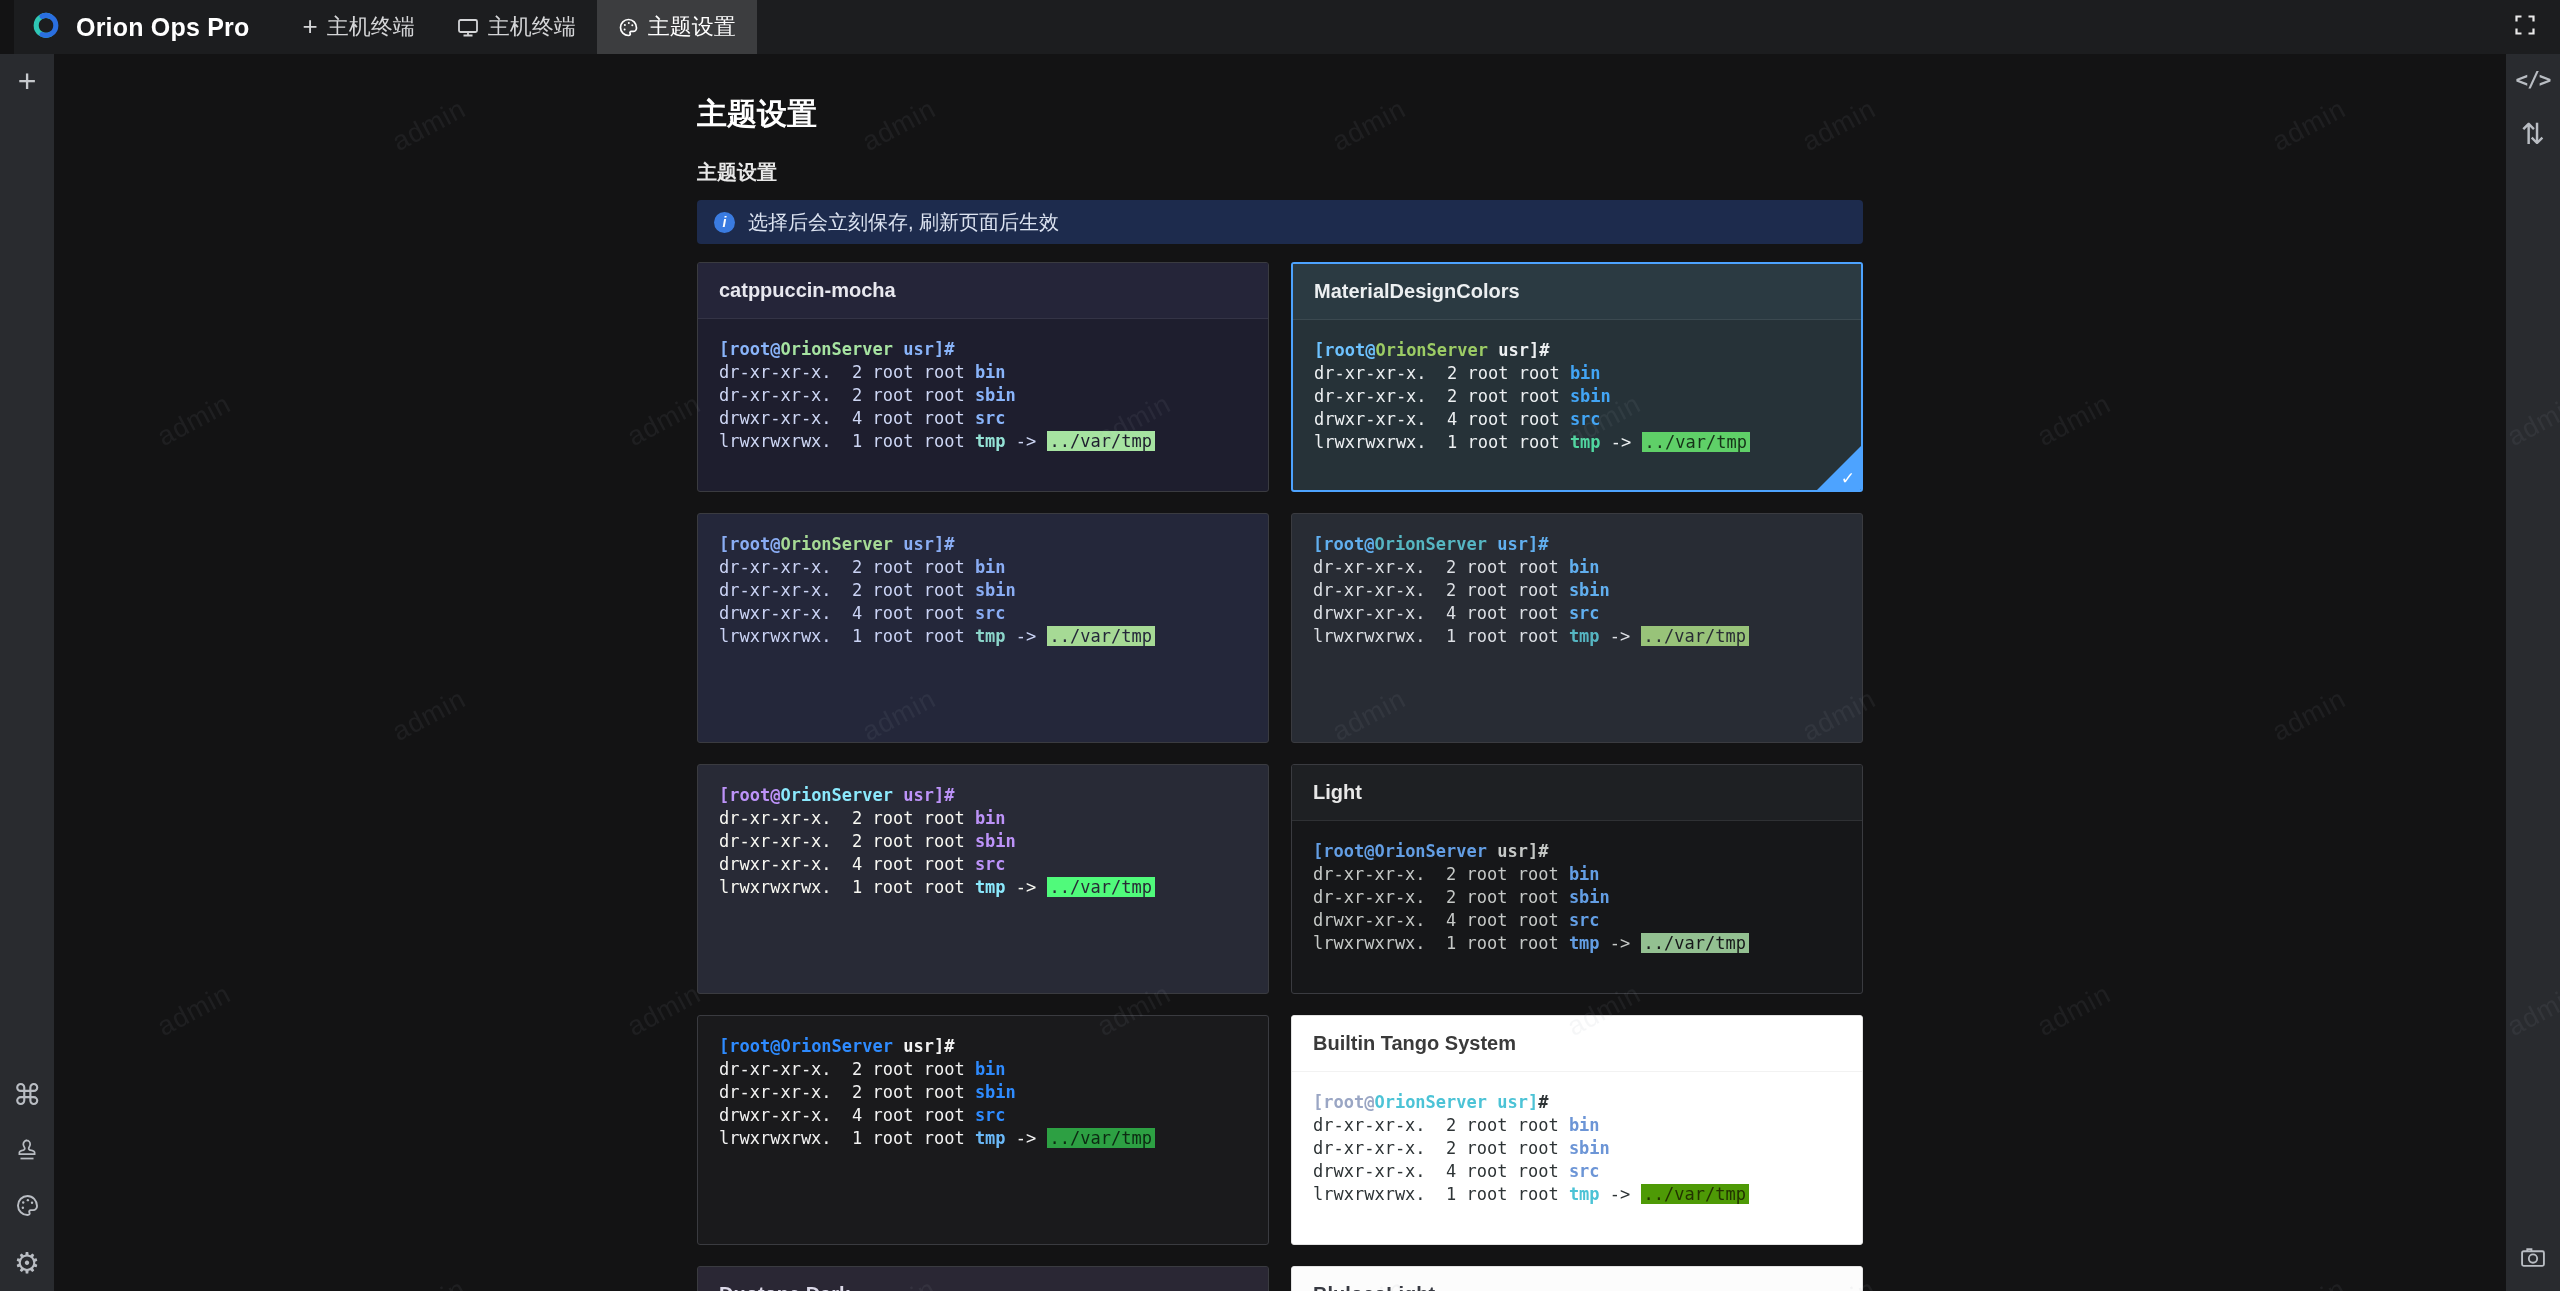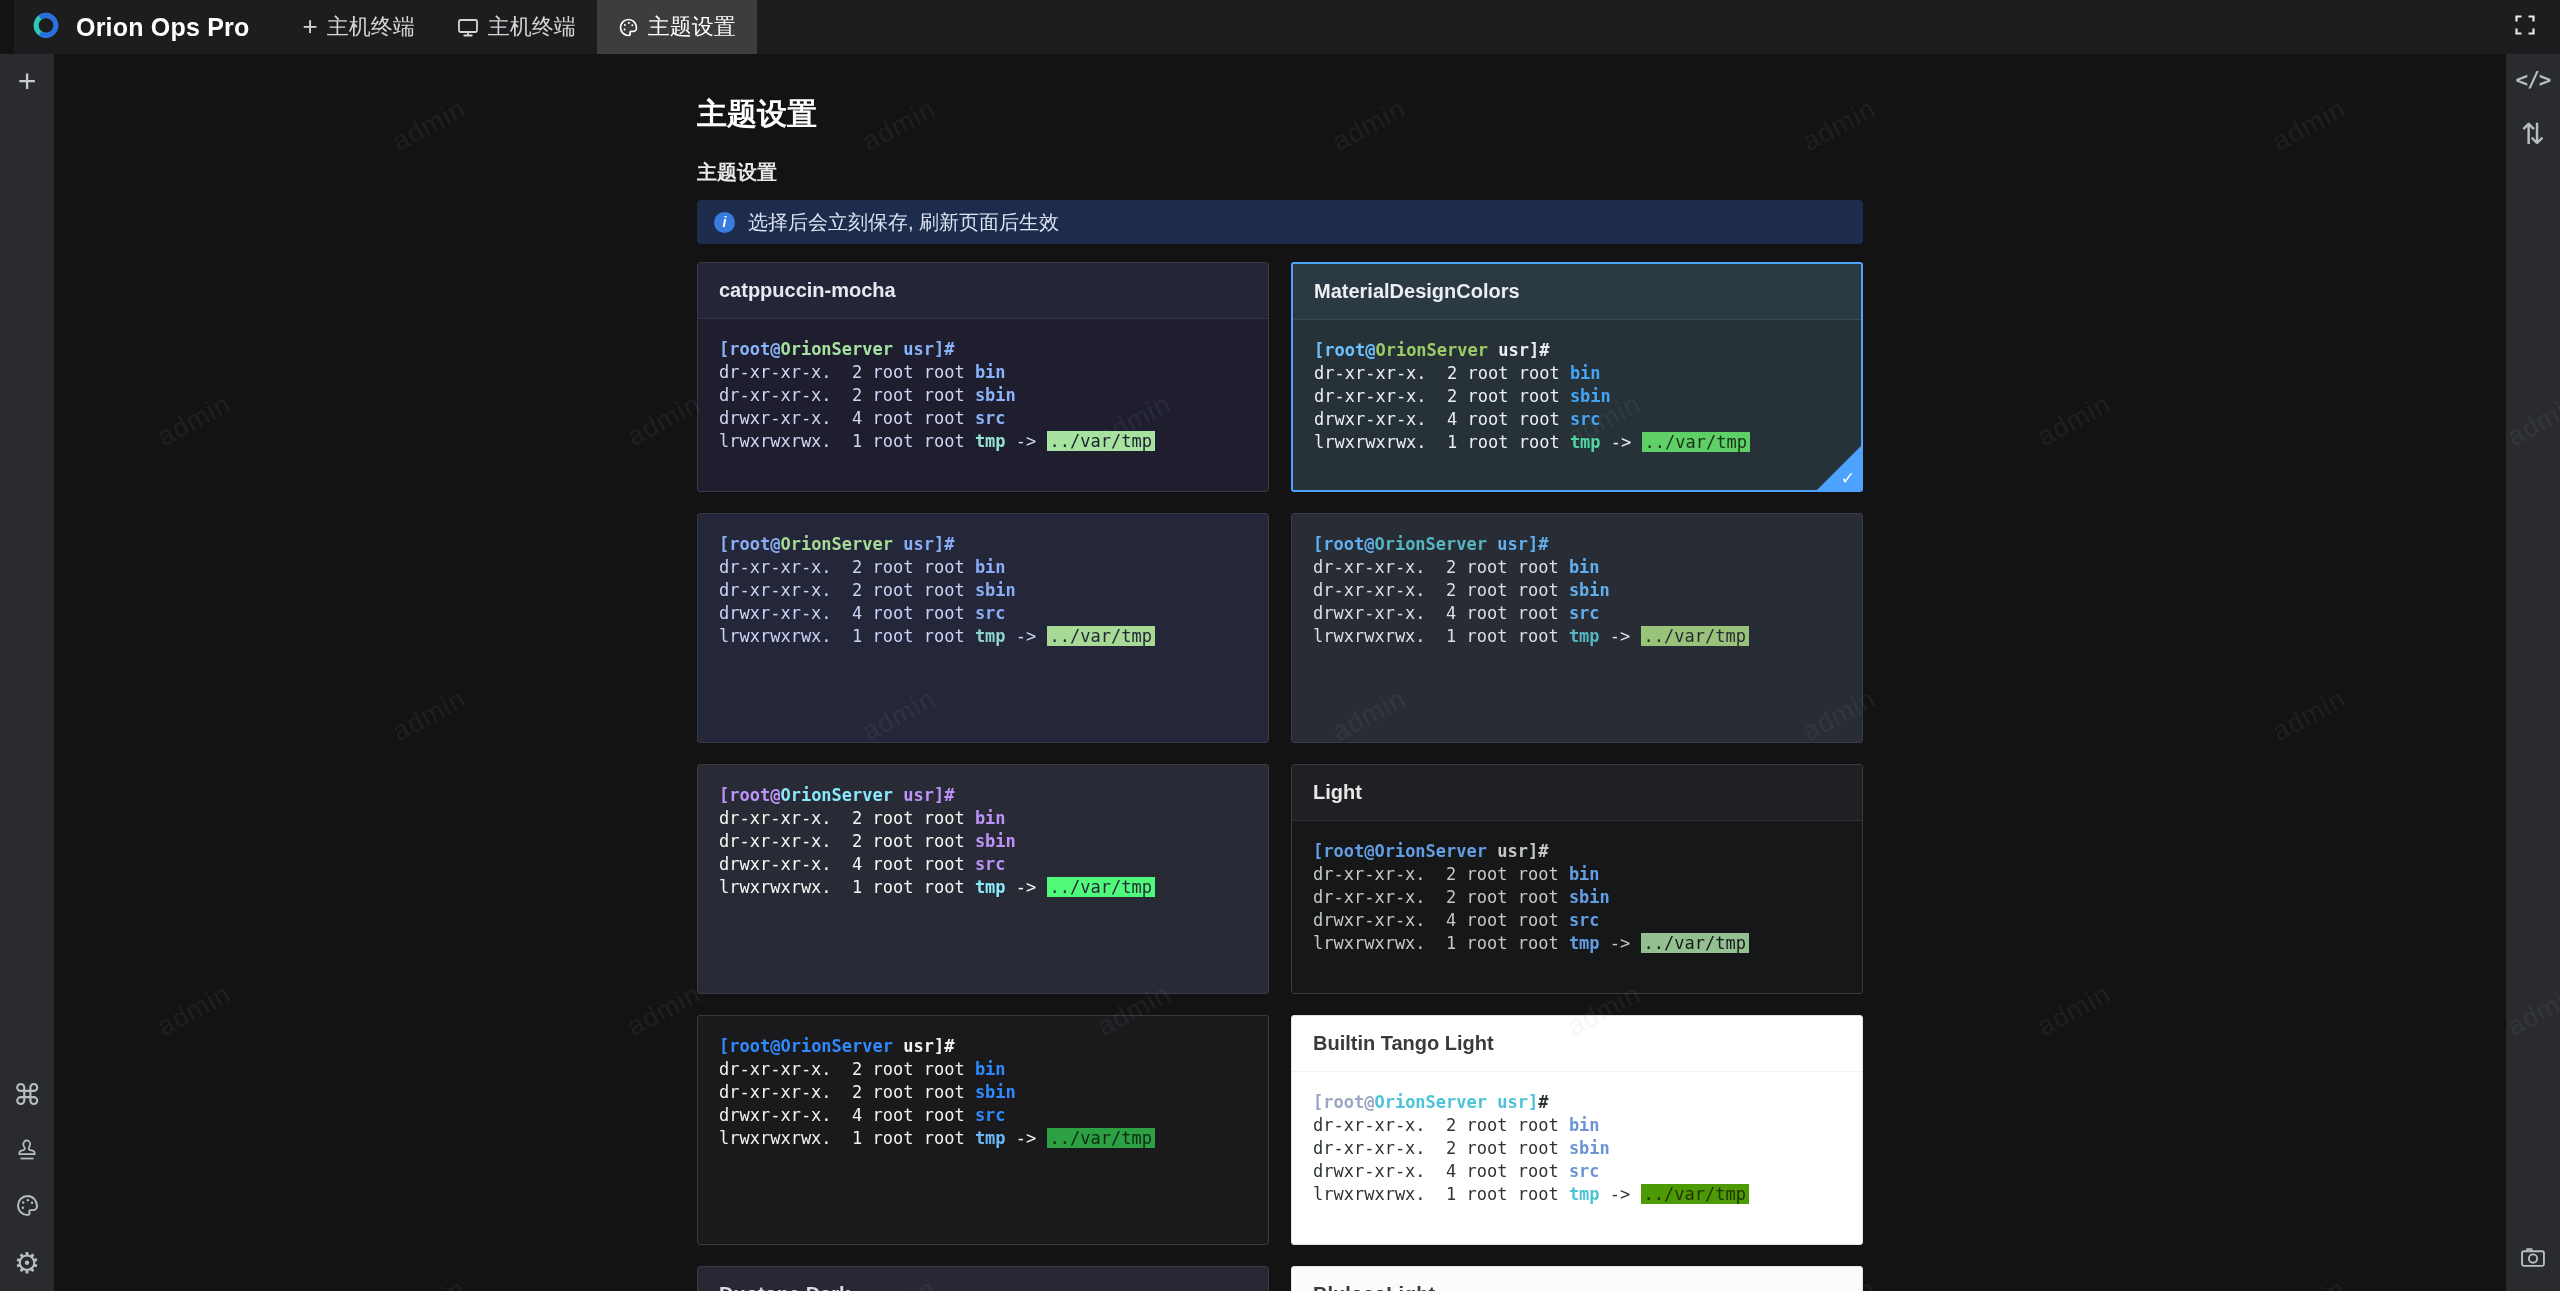--- a/index.html
+++ b/index.html
@@ -194,21 +194,21 @@
         <div class="card" style="--body: #161719; --header: #1e2023; --divider: rgba(255,255,255,0.08); --cardBorder: #3a3b40; --title: #e8e8e8; --base: #c5c8c6;">
     <div class="card-header">Light</div>
     <div class="card-term"><div><span class="b" style="color: rgb(99, 158, 228);">[root@</span><span class="b" style="color: rgb(99, 158, 228);">OrionServer</span><span class="b" style="color: rgb(197, 200, 198);"> usr]</span><span class="b" style="color: rgb(197, 200, 198);">#</span></div><div><span>dr-xr-xr-x.  2 root root </span><span class="b" style="color: rgb(99, 158, 228);">bin</span></div><div><span>dr-xr-xr-x.  2 root root </span><span class="b" style="color: rgb(99, 158, 228);">sbin</span></div><div><span>drwxr-xr-x.  4 root root </span><span class="b" style="color: rgb(99, 158, 228);">src</span></div><div><span>lrwxrwxrwx.  1 root root </span><span class="b" style="color: rgb(99, 158, 228);">tmp</span><span> -&gt; </span><span class="link" style="color: rgb(22, 23, 25); background: rgb(147, 192, 145);">../var/tmp</span></div></div>
 
   </div>
         <div class="card" style="--body: #1a1a1c; --header: #212123; --divider: rgba(255,255,255,0.08); --cardBorder: #3a3b40; --title: #ececec; --base: #f2f2f2;">
     <div class="card-term"><div><span class="b" style="color: rgb(46, 139, 255);">[root@</span><span class="b" style="color: rgb(46, 139, 255);">OrionServer</span><span class="b" style="color: rgb(242, 242, 242);"> usr]</span><span class="b" style="color: rgb(242, 242, 242);">#</span></div><div><span>dr-xr-xr-x.  2 root root </span><span class="b" style="color: rgb(46, 139, 255);">bin</span></div><div><span>dr-xr-xr-x.  2 root root </span><span class="b" style="color: rgb(46, 139, 255);">sbin</span></div><div><span>drwxr-xr-x.  4 root root </span><span class="b" style="color: rgb(46, 139, 255);">src</span></div><div><span>lrwxrwxrwx.  1 root root </span><span class="b" style="color: rgb(106, 184, 247);">tmp</span><span> -&gt; </span><span class="link" style="color: rgb(12, 42, 18); background: rgb(45, 160, 67);">../var/tmp</span></div></div>
 
   </div>
         <div class="card" style="--body: #ffffff; --header: #ffffff; --divider: rgba(0,0,0,0.05); --cardBorder: #e3e3e3; --title: #3a3a3a; --base: #2e3436;">
-    <div class="card-header">Builtin Tango Light</div>
+    <div class="card-header">Builtin Tango System</div>
     <div class="card-term"><div><span class="b" style="color: rgb(154, 166, 196);">[root@</span><span class="b" style="color: rgb(76, 195, 214);">OrionServer</span><span class="b" style="color: rgb(76, 195, 214);"> usr]</span><span class="b" style="color: rgb(46, 52, 54);">#</span></div><div><span>dr-xr-xr-x.  2 root root </span><span class="b" style="color: rgb(108, 149, 214);">bin</span></div><div><span>dr-xr-xr-x.  2 root root </span><span class="b" style="color: rgb(108, 149, 214);">sbin</span></div><div><span>drwxr-xr-x.  4 root root </span><span class="b" style="color: rgb(108, 149, 214);">src</span></div><div><span>lrwxrwxrwx.  1 root root </span><span class="b" style="color: rgb(76, 195, 214);">tmp</span><span> -&gt; </span><span class="link" style="color: rgb(34, 51, 0); background: rgb(78, 154, 6);">../var/tmp</span></div></div>
 
   </div>
         <div class="card" style="--body: #2a2734; --header: #2a2734; --divider: rgba(255,255,255,0.07); --cardBorder: #3a3b40; --title: #dcd9e8; --base: #b3aed0;">
     <div class="card-header">Duotone Dark</div>
 
   </div>
         <div class="card" style="--body: #fcfcfc; --header: #fcfcfc; --divider: rgba(0,0,0,0.05); --cardBorder: #e3e3e3; --title: #383a42; --base: #383a42;">
     <div class="card-header">BlulocoLight</div>
 

